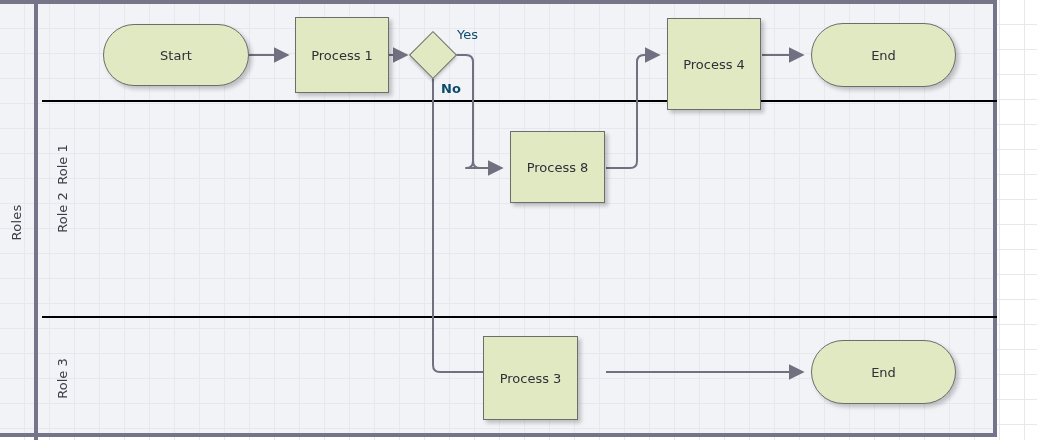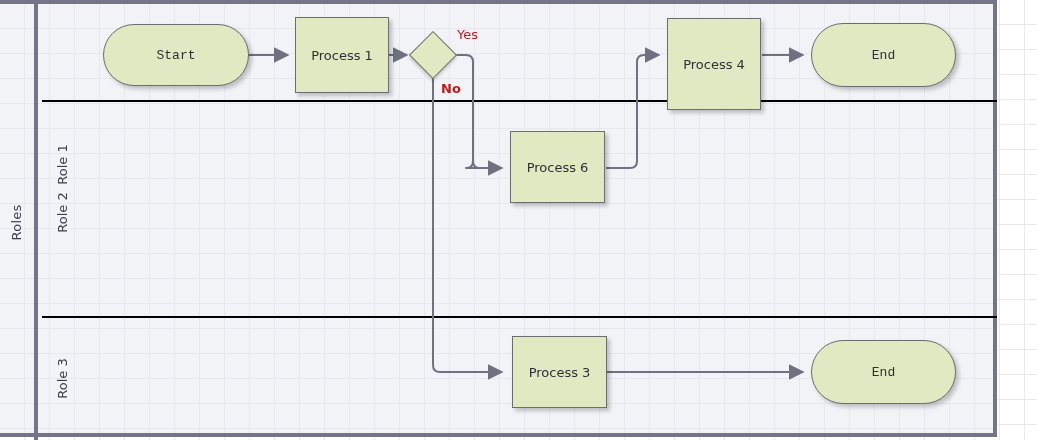--- a/index.html
+++ b/index.html
@@ -67,37 +67,37 @@
   .node{
     position:absolute;
     box-sizing:border-box;
     background:#e1e9c3;
     border:1px solid #6d6d6d;
     display:flex;align-items:center;justify-content:center;
     font-size:13px;color:#2f2f37;
     box-shadow:3px 3px 4px rgba(0,0,0,.22);
     z-index:5;
   }
-  .node.terminator{border-radius:34px;font-family:Liberation Mono, monospace;}
+  .node.terminator{border-radius:34px;}
   .node.diamond{
     background:transparent;border:none;box-shadow:none;
   }
   .diamond-inner{
     width:100%;height:100%;
     background:#e1e9c3;
     border:1px solid #6d6d6d;
     transform:rotate(45deg);
     box-shadow:2px 2px 3px rgba(0,0,0,.18);
     box-sizing:border-box;
   }
   
   #edges{position:absolute;left:0;top:0;width:1037px;height:440px;z-index:4;}
   .edge-label{
     position:absolute;
-    font-size:13px;color:#b91c1c;
+    font-size:13px;color:#0c4a6e;
     z-index:6;white-space:nowrap;
   }
 </style>
 </head>
 <body>
 
 <div id="canvas"></div>
 
 <div id="pool">
 
@@ -162,22 +162,22 @@
 
 <div class="node" style="left:667px;top:18px;width:94px;height:92px;">
   <span>Process 4</span>
 </div>
 
 <div class="node terminator" style="left:811px;top:23px;width:145px;height:64px;">
   <span>End</span>
 </div>
 
 <div class="node" style="left:510px;top:131px;width:95px;height:72px;">
-  <span>Process 6</span>
+  <span>Process 8</span>
 </div>
 
-<div class="node" style="left:512px;top:336px;width:95px;height:72px;">
+<div class="node" style="left:483px;top:336px;width:95px;height:84px;">
   <span>Process 3</span>
 </div>
 
 <div class="node terminator" style="left:811px;top:340px;width:145px;height:64px;">
   <span>End</span>
 </div>
 
 </body></html>

